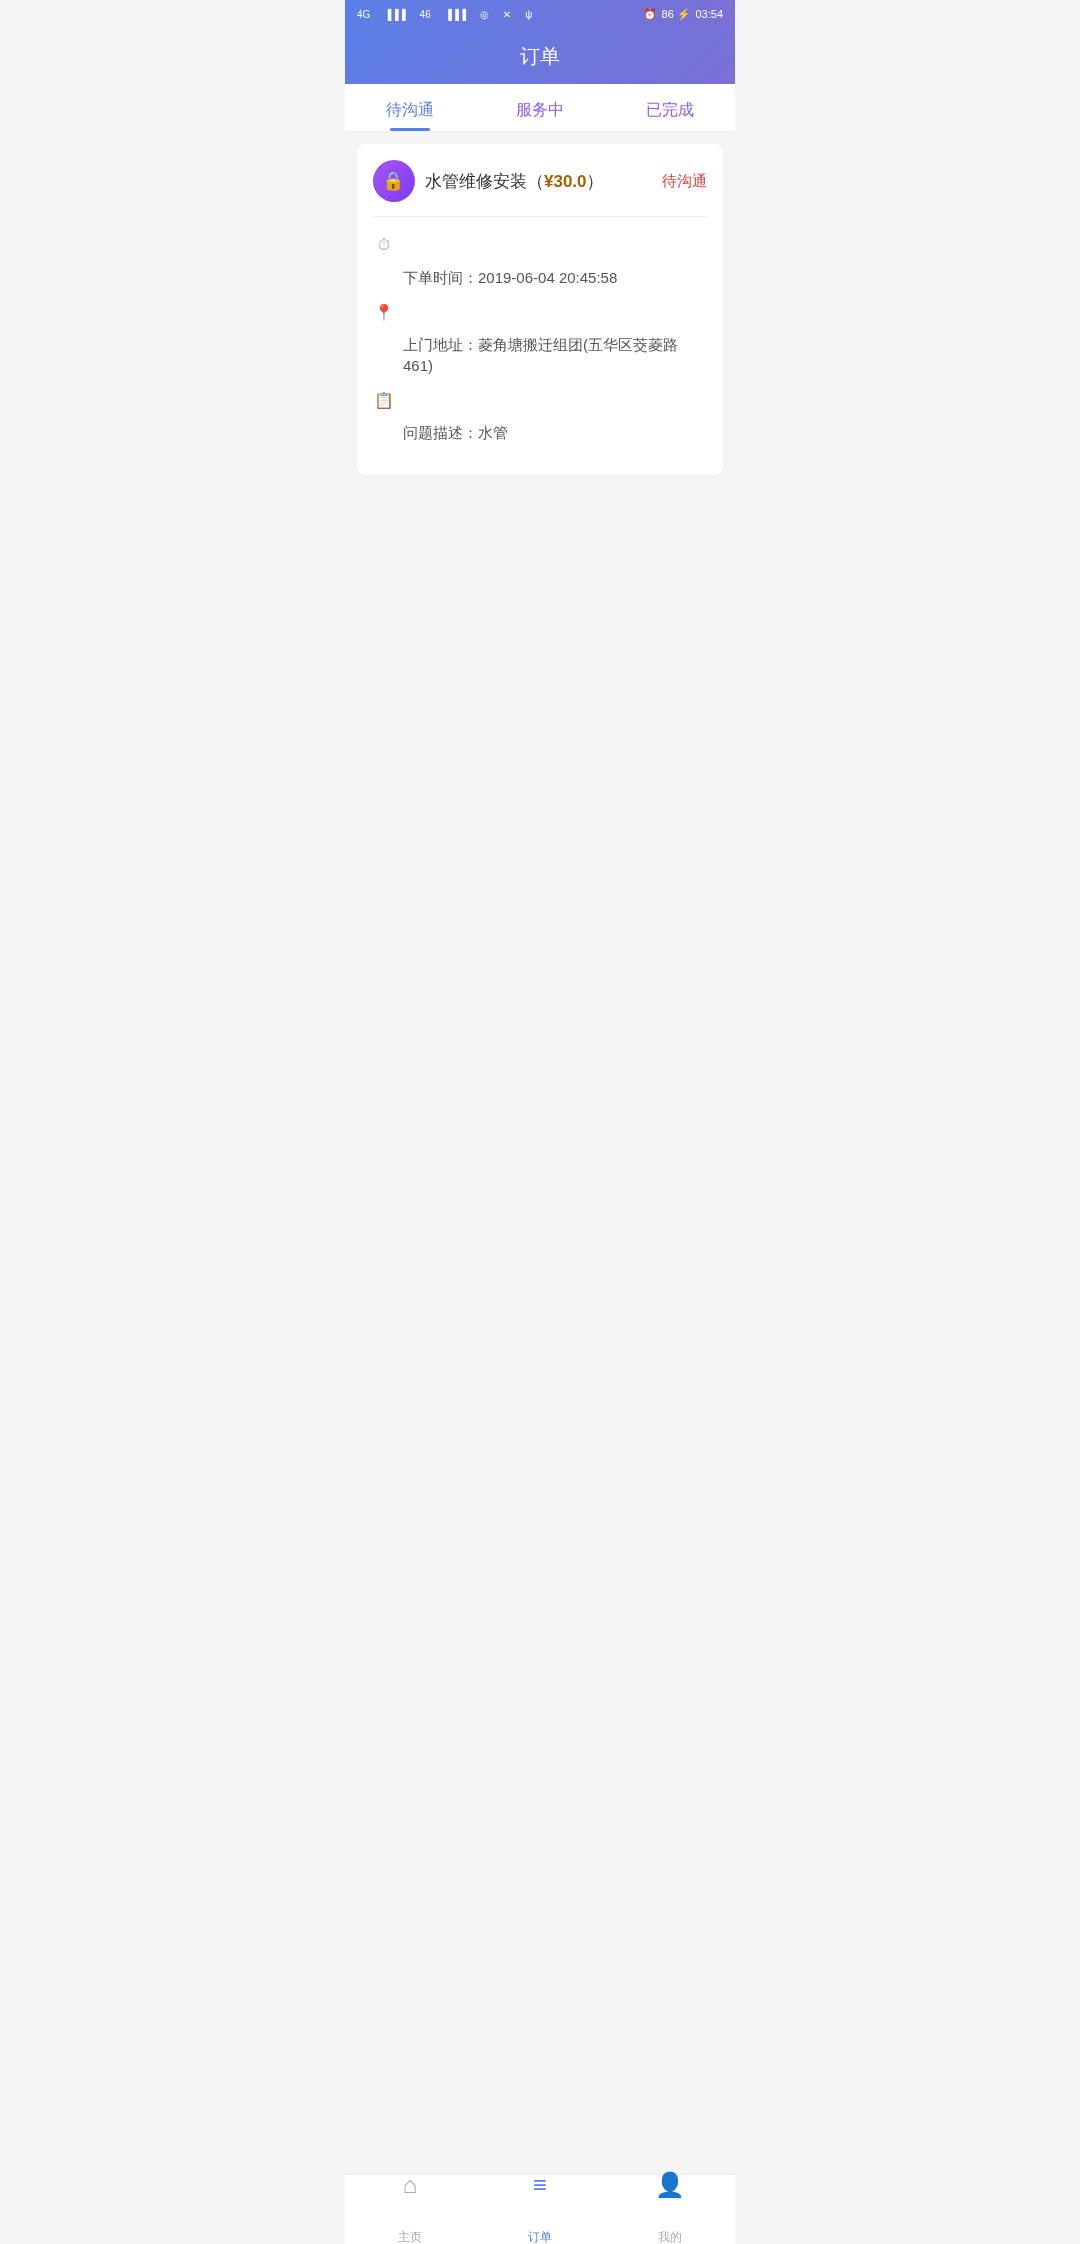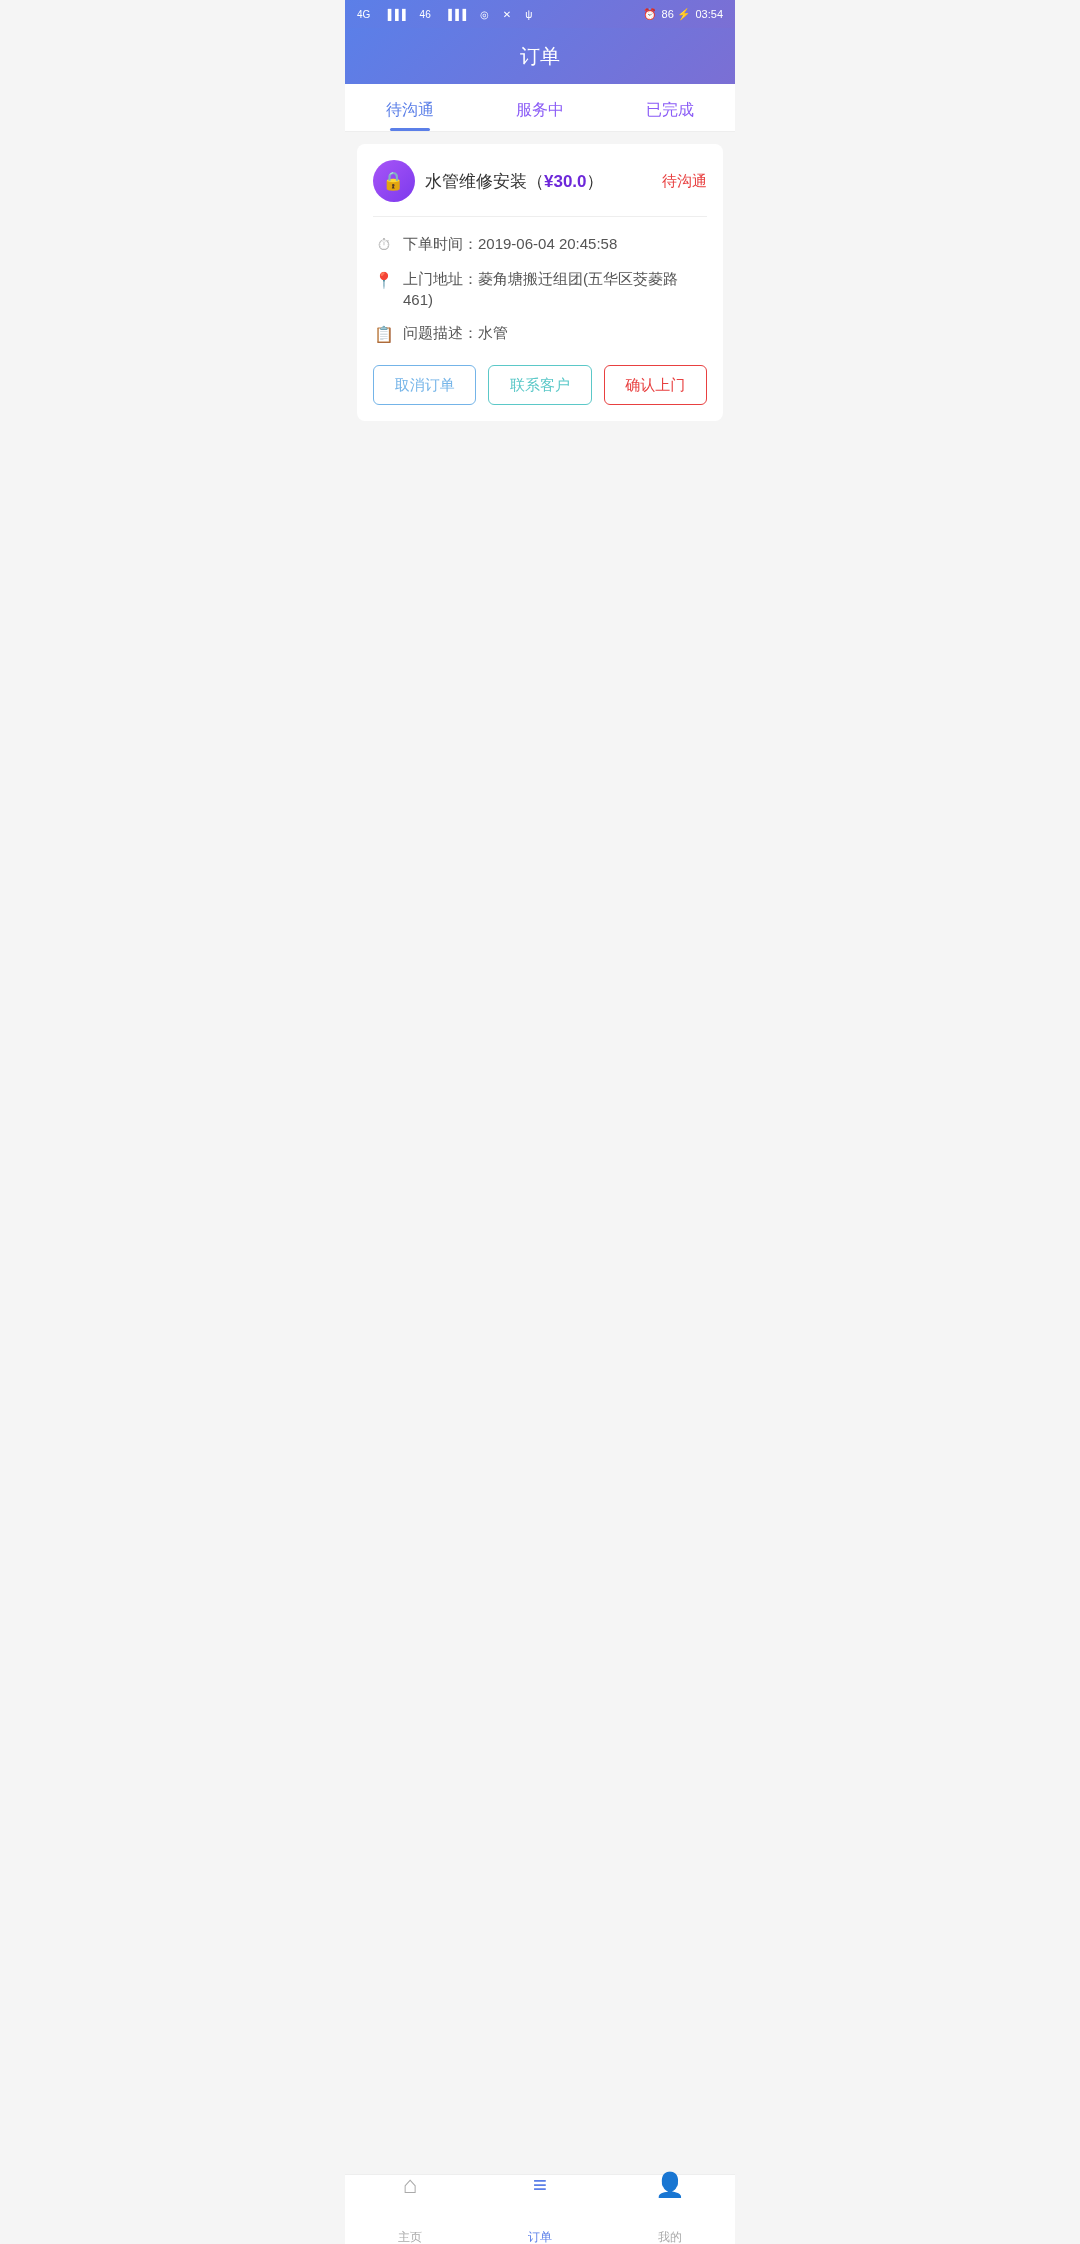--- a/index.html
+++ b/index.html
@@ -114,21 +114,21 @@
       flex-shrink: 0;
     }
 
     .order-title {
       font-size: 17px;
       font-weight: 500;
       color: #333;
     }
 
     .order-price {
-      color: #6d28d9;
+      color: #a16207;
       font-weight: bold;
     }
 
     .order-status {
       font-size: 15px;
       color: #e84040;
     }
 
     .order-info {
       display: flex;
@@ -153,20 +153,21 @@
       align-items: center;
       justify-content: center;
       color: #aaa;
       font-size: 16px;
       margin-top: 1px;
     }
 
     .info-text {
       flex: 1;
       line-height: 1.4;
+      margin-top: 34px;
     }
 
     
     .order-buttons {
       display: flex;
       gap: 12px;
       justify-content: center;
       padding-top: 4px;
     }
 
@@ -295,25 +296,20 @@
       <div class="info-row">
         <div class="info-icon">📍</div>
         <span class="info-text">上门地址：菱角塘搬迁组团(五华区茭菱路461)</span>
       </div>
       <div class="info-row">
         <div class="info-icon">📋</div>
         <span class="info-text">问题描述：水管</span>
       </div>
     </div>
 
-    <div class="order-buttons">
-      <button class="btn btn-cancel">取消订单</button>
-      <button class="btn btn-contact">联系客户</button>
-      <button class="btn btn-confirm">确认上门</button>
-    </div>
 
   </div>
 </div>
 
 <div class="bottom-nav">
   <div class="nav-item">
     <span class="nav-icon">⌂</span>
     <span class="nav-label">主页</span>
   </div>
   <div class="nav-item active">

